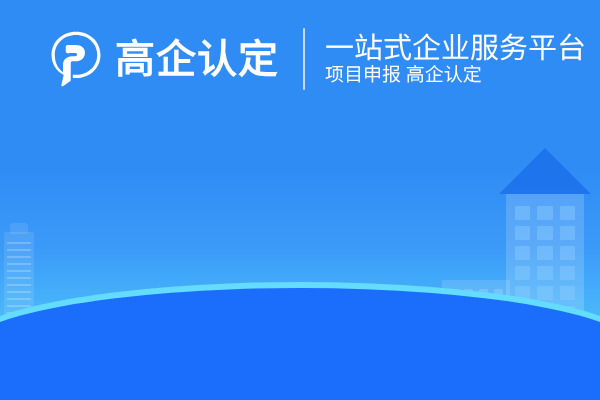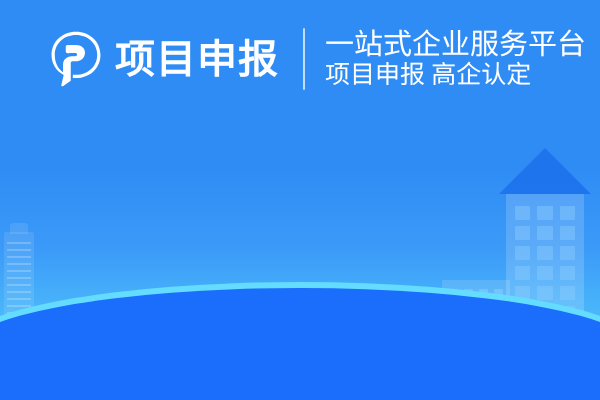--- a/index.html
+++ b/index.html
@@ -164,21 +164,21 @@
   .slogan-main {
     font-size: 29px;
     line-height: 1.12;
     color: #ffffff;
     font-weight: 400;
     white-space: nowrap;
     font-family: "Liberation Sans", "DejaVu Sans", sans-serif;
   }
   .slogan-sub {
     margin-top: 0;
-    font-size: 25px;
+    font-size: 19px;
     line-height: 1.15;
     color: #ffffff;
     font-weight: 400;
     white-space: nowrap;
     font-family: "Liberation Serif", "DejaVu Serif", serif;
   }
 
   
   .headline {
     position: absolute;
@@ -253,21 +253,21 @@
   <div class="ground-highlight"></div>
   <div class="ground"></div>
 
   <div class="header">
 
     <svg class="logo-mark" viewBox="0 0 64 64" aria-hidden="true">
       <path fill="#ffffff" d="M32 2C16.5 2 5 13.2 5 27.6c0 9.6 5.2 17.6 13.4 22.1l-2.6 11.1c-.2 1 .9 1.8 1.8 1.2l8.6-5.9V36.4c0-1 .8-1.8 1.8-1.8h3.3c6.2 0 10.6-4 10.6-9.5 0-5.2-3.9-8.6-9.8-8.6h-9.6c-1 0-1.8.8-1.8 1.8v5.2c0 1 .8 1.8 1.8 1.8h8.5c1.4 0 2.2.7 2.2 1.8 0 1.2-.9 1.9-2.3 1.9h-3.6c-5.6 0-9.6 3.9-9.6 9.3v8.3C11.9 42.7 8.6 35.7 8.6 27.6 8.6 15.2 18.6 5.6 32 5.6s23.4 9.6 23.4 22c0 12.3-10 21.9-23.4 21.9-1.2 0-2.4-.1-3.5-.2v3.6c1.2.1 2.3.2 3.5.2 15.5 0 27-11.2 27-25.5C59 13.2 47.5 2 32 2z"></path>
       <circle fill="#ffffff" cx="23.5" cy="23.2" r="2.6"></circle>
     </svg>
 
-    <div class="brand-name">项目申报</div>
+    <div class="brand-name">高企认定</div>
 
     <div class="divider"></div>
 
     <div class="slogan">
       <div class="slogan-main">一站式企业服务平台</div>
       <div class="slogan-sub">项目申报 高企认定</div>
     </div>
   </div>
 
 

